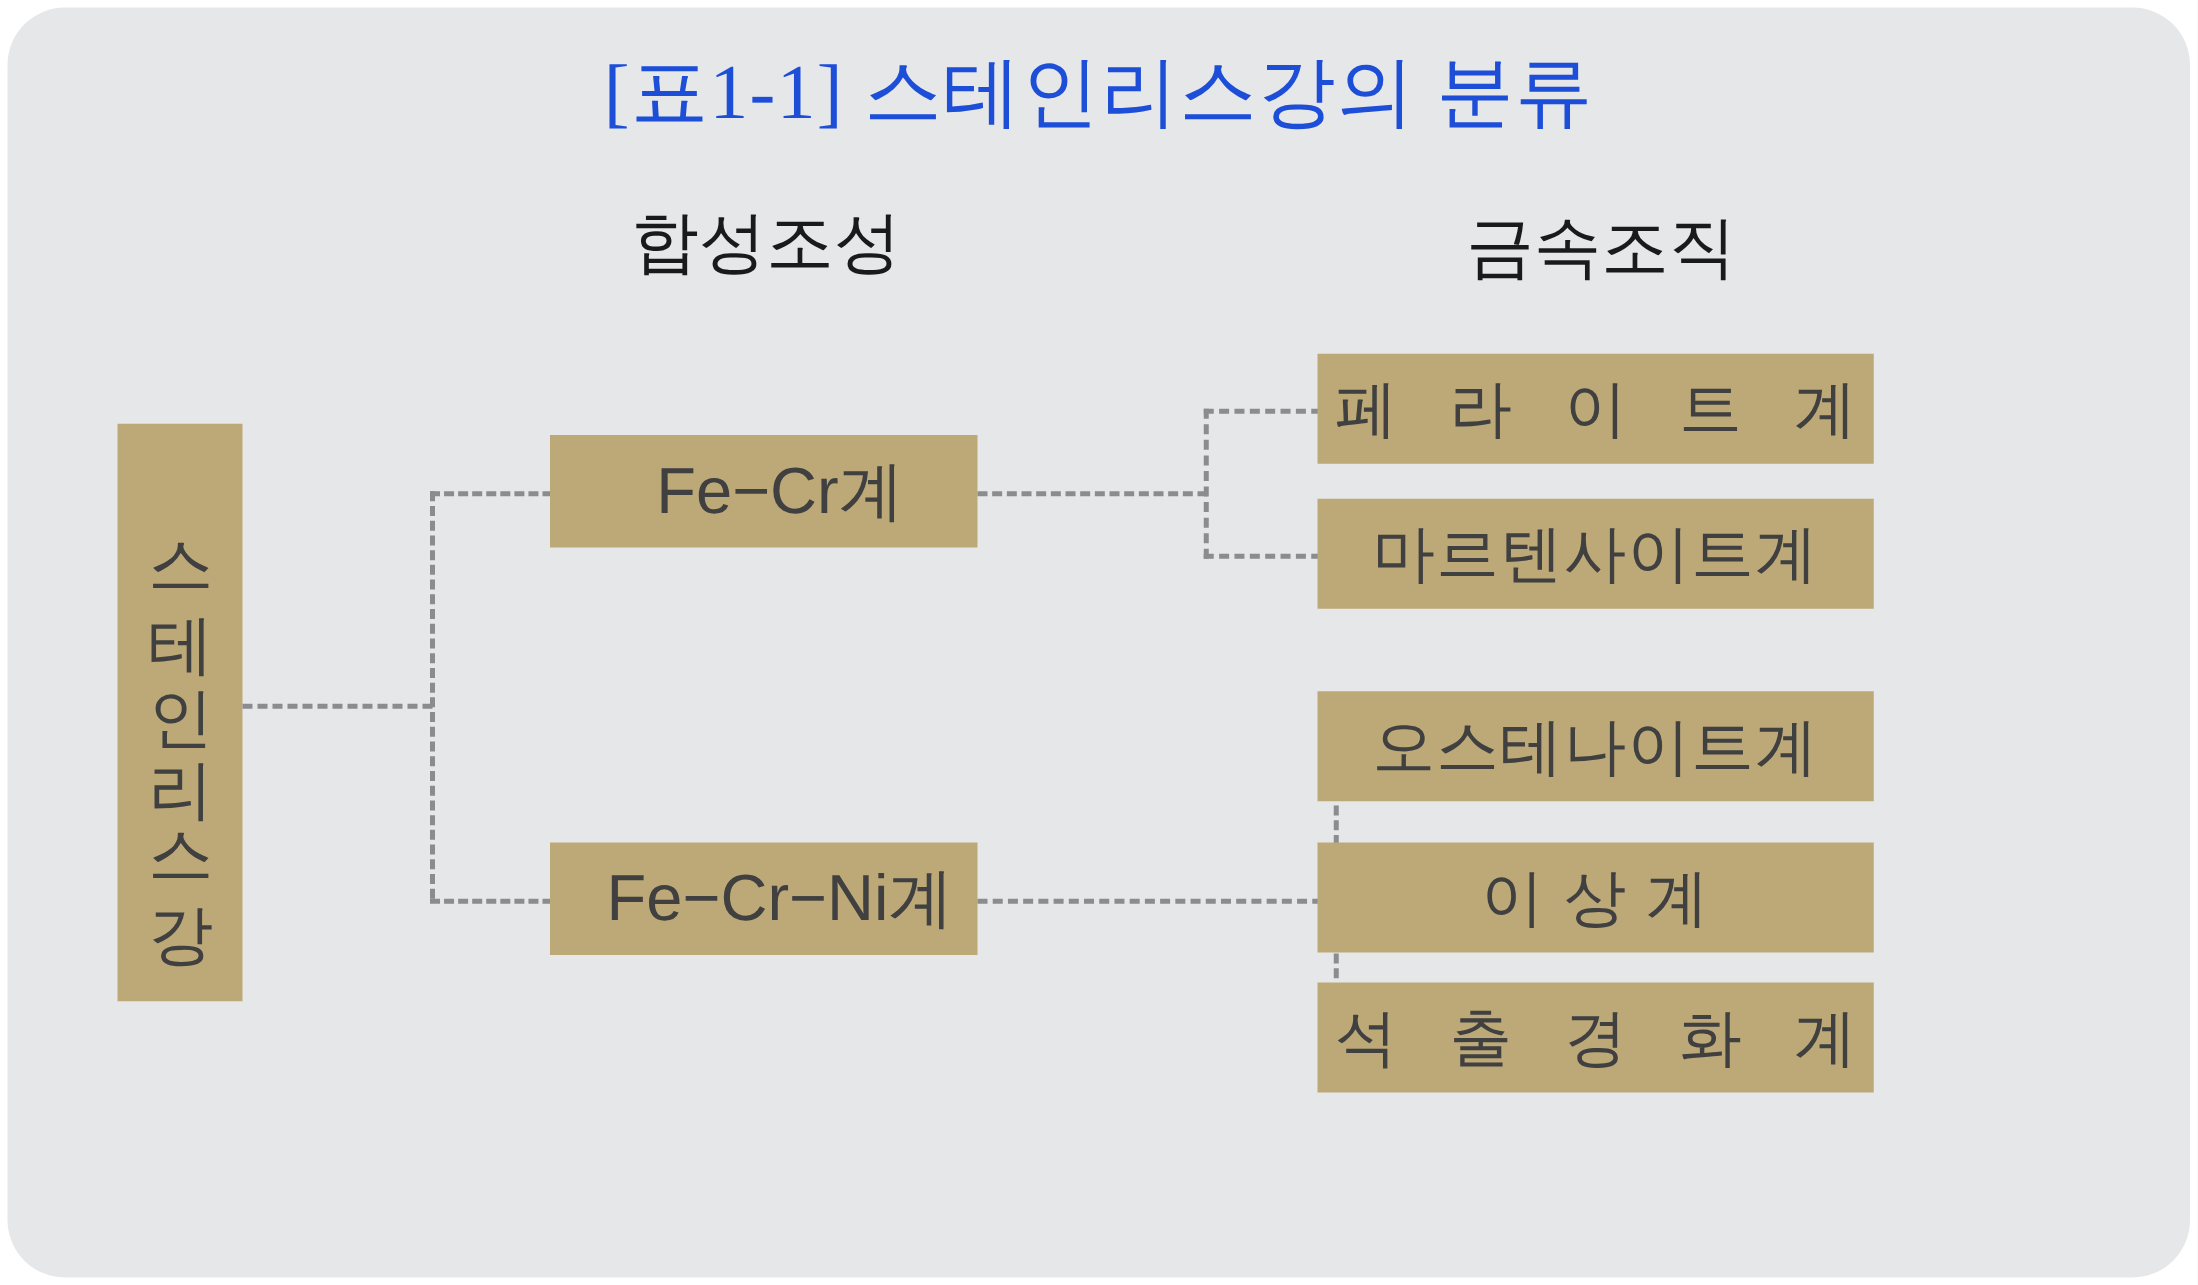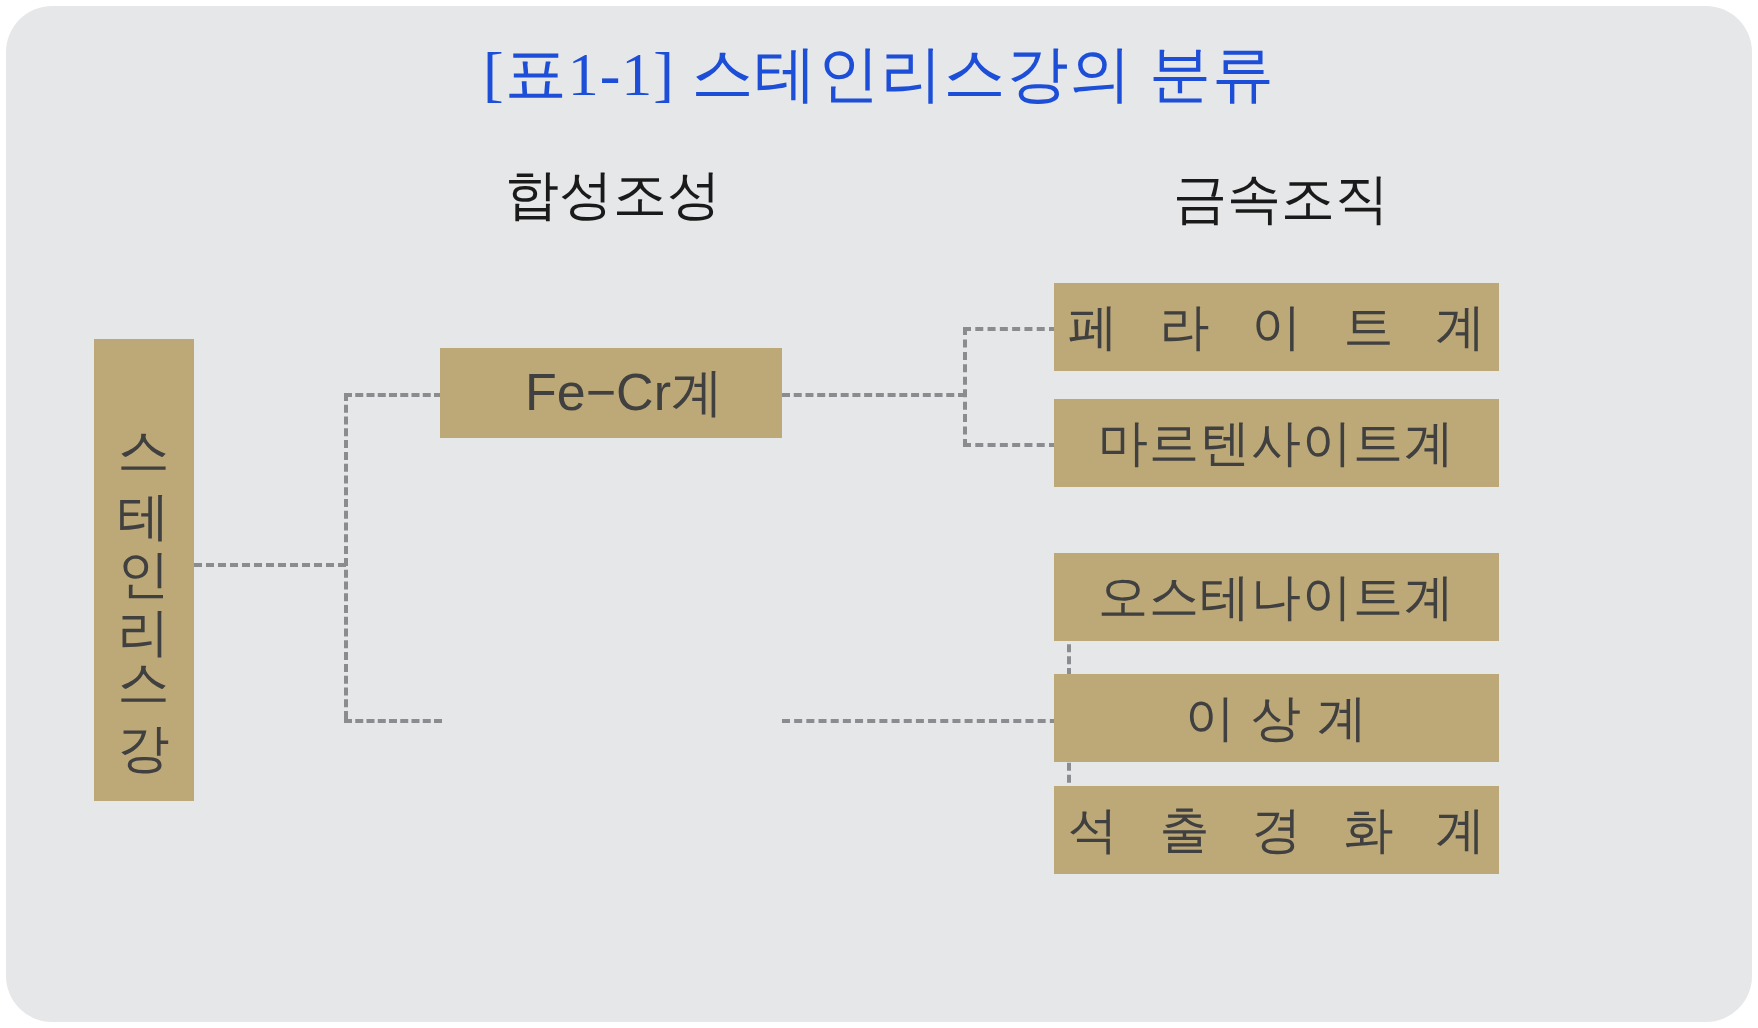--- a/index.html
+++ b/index.html
@@ -146,20 +146,21 @@
   <div class="col-header" id="header-structure">금속조직</div>
 
   <div class="box" id="box-root">스테인리스강</div>
 
   <div class="hline" id="conn-root-out"></div>
   <div class="vline" id="conn-trunk-left"></div>
   <div class="hline" id="conn-to-fecr"></div>
   <div class="hline" id="conn-to-fecrni"></div>
 
   <div class="box box-mid" id="box-fecr">Fe−Cr계</div>
+  <div class="box box-mid" id="box-fecrni">Fe−Cr−Ni계</div>
 
   <div class="hline" id="conn-fecr-out"></div>
   <div class="vline" id="conn-trunk-upper"></div>
   <div class="hline" id="conn-to-ferrite"></div>
   <div class="hline" id="conn-to-martensite"></div>
 
   <div class="hline" id="conn-fecrni-out"></div>
   <div class="vline" id="conn-trunk-lower"></div>
   <div class="hline" id="conn-to-austenite"></div>
   <div class="hline" id="conn-to-duplex"></div>

